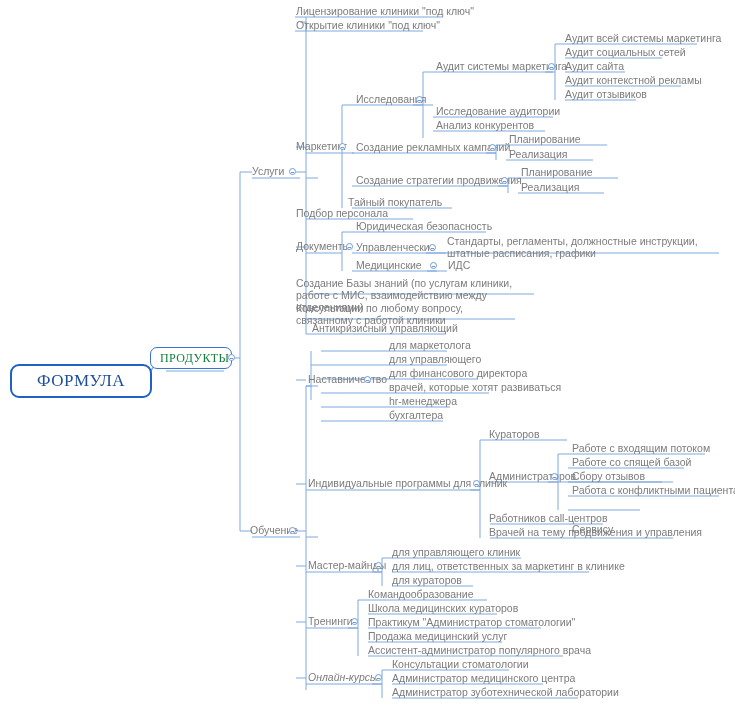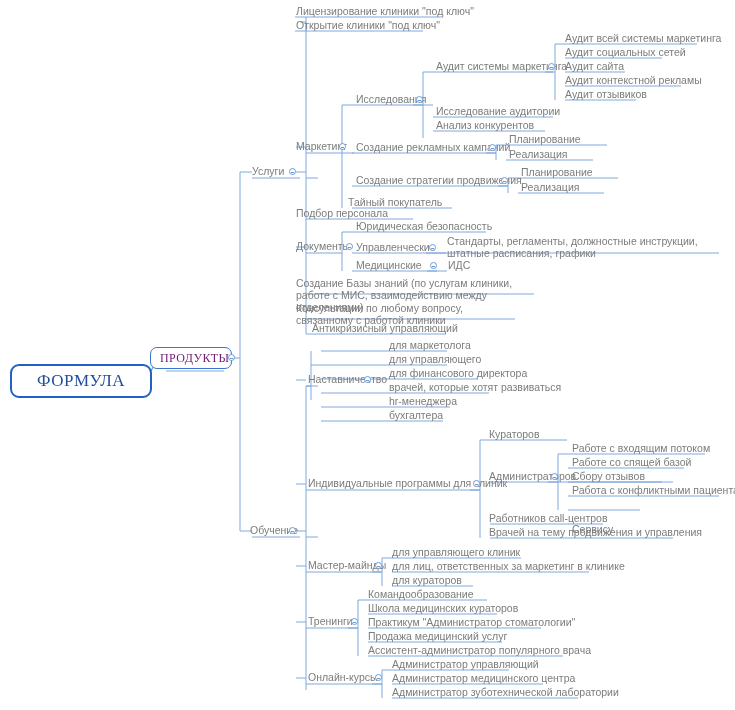--- a/index.html
+++ b/index.html
@@ -16,21 +16,21 @@
   
   .root{
     border:2px solid #1f62c4;border-radius:9px;background:#fff;
     color:#1f4e9c;font-family:"Liberation Serif","DejaVu Serif",serif;
     font-size:17px;letter-spacing:.5px;text-align:center;
     padding:9px 14px;
   }
   
   .boxed{
     border:1.6px solid #3a74cc;border-radius:7px;background:#fff;
-    color:#701a75;font-family:"Liberation Serif","DejaVu Serif",serif;
+    color:#15803d;font-family:"Liberation Serif","DejaVu Serif",serif;
     font-size:12px;letter-spacing:.4px;text-align:center;padding:4px 9px;
   }
   
   .tog{position:absolute;width:7px;height:7px;border:1px solid #6e9bd8;border-radius:50%;
        background:#fff;box-sizing:border-box;}
   .tog::after{content:"";position:absolute;left:1px;top:2.5px;width:3px;height:1px;background:#6e9bd8;}
 </style>
 </head>
 <body>
 
@@ -283,20 +283,20 @@
 
   <div class="node" style="left:308px;top:615px;">Тренинги</div>
   <span class="tog" style="left:351px;top:618px;"></span>
 
   <div class="node" style="left:368px;top:588px;">Командообразование</div>
   <div class="node" style="left:368px;top:602px;border-radius:6px;">Школа медицинских кураторов</div>
   <div class="node" style="left:368px;top:616px;">Практикум "Администратор стоматологии"</div>
   <div class="node" style="left:368px;top:630px;text-align:right;">Продажа медицинский услуг</div>
   <div class="node" style="left:368px;top:644px;">Ассистент-администратор популярного врача</div>
 
-  <div class="node" style="left:308px;top:671px;">Онлайн-курсы</div>
+  <div class="node" style="left:308px;top:671px;font-style:italic;">Онлайн-курсы</div>
   <span class="tog" style="left:375px;top:674px;"></span>
 
-  <div class="node" style="left:392px;top:658px;">Администратор управляющий</div>
+  <div class="node" style="left:392px;top:658px;">Консультации стоматологии</div>
   <div class="node" style="left:392px;top:672px;">Администратор медицинского центра</div>
   <div class="node" style="left:392px;top:686px;">Администратор зуботехнической лаборатории</div>
 
 </div>
 
 </body></html>

